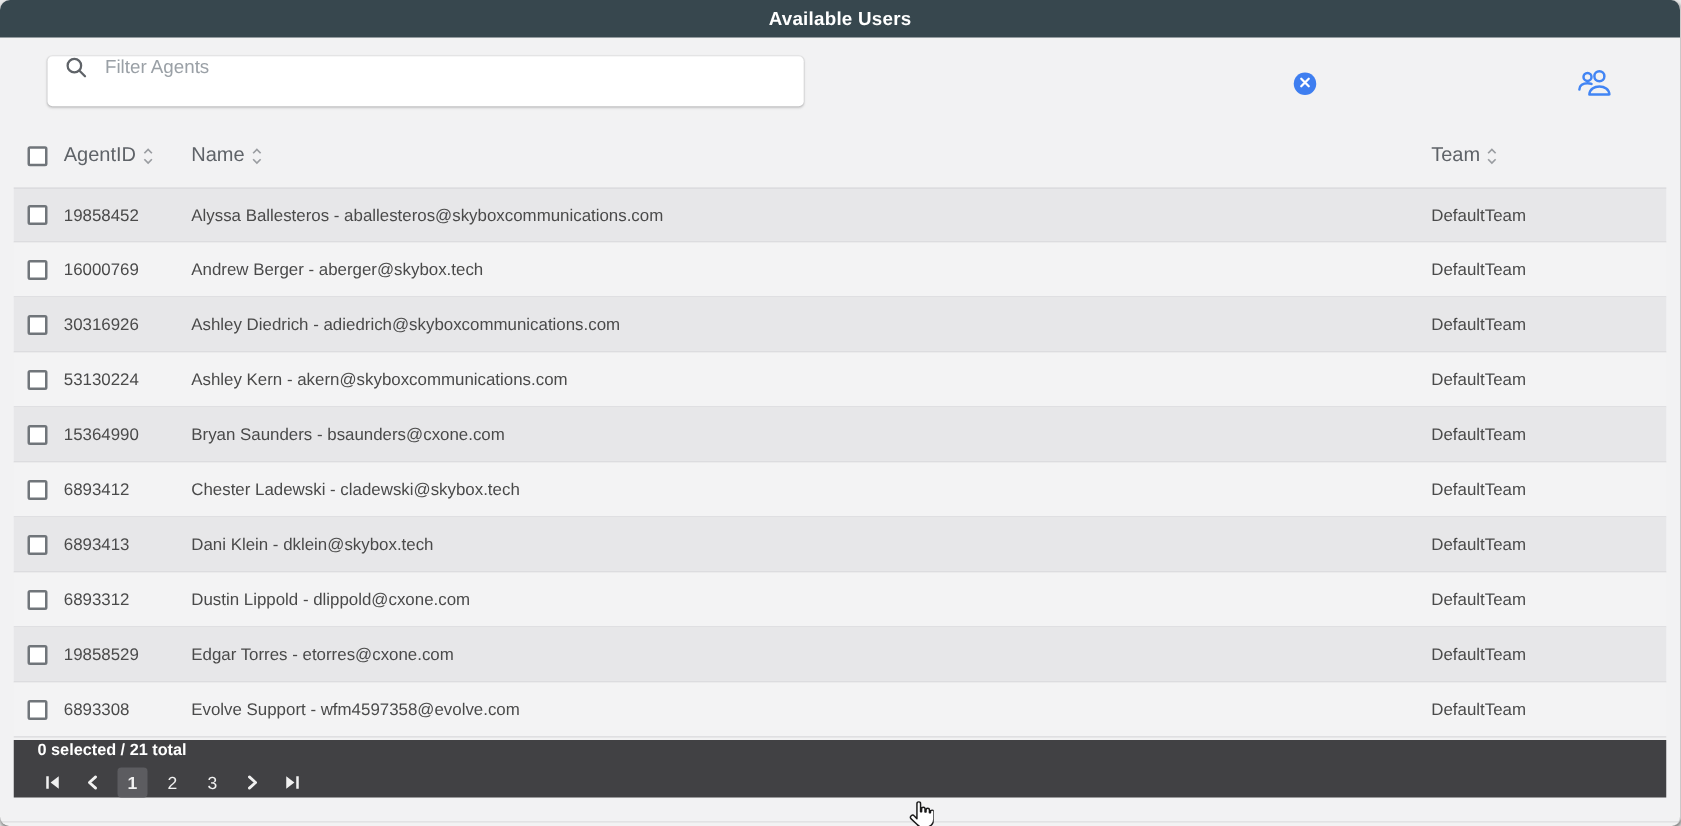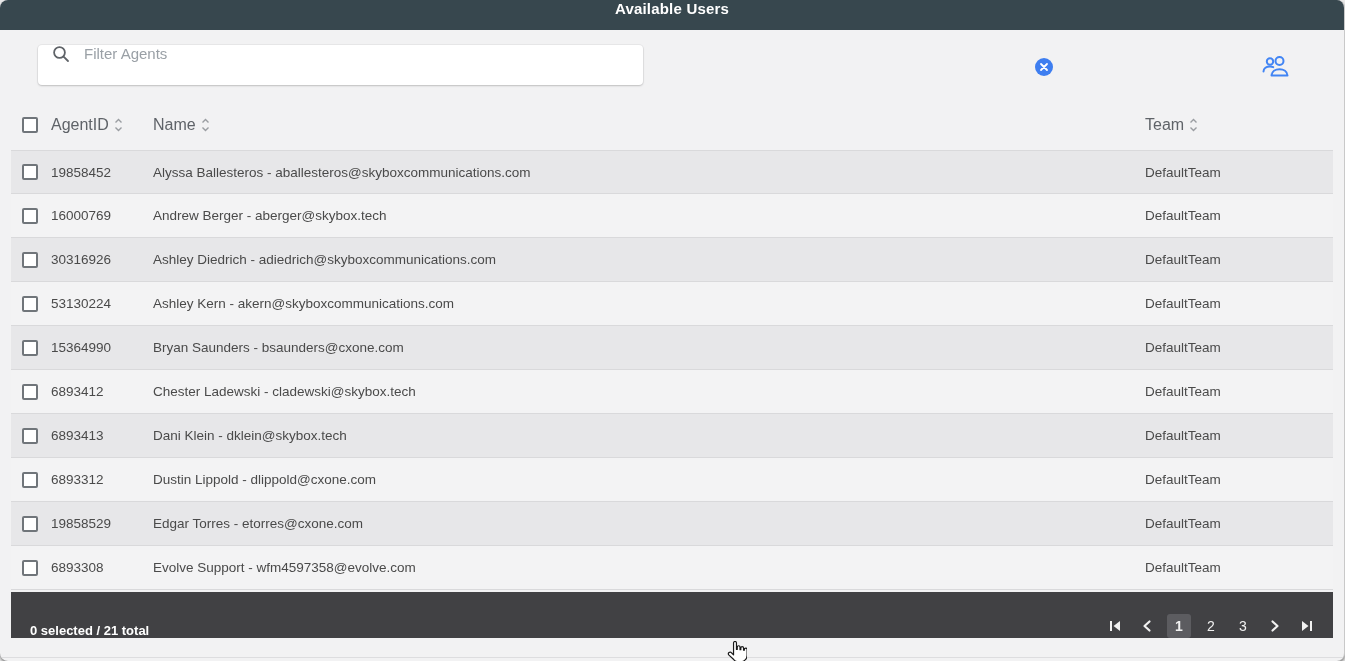--- a/index.html
+++ b/index.html
@@ -4,21 +4,21 @@
 <style>
   * { margin:0; padding:0; box-sizing:border-box; }
   html,body { width:1345px; height:661px; background:#e9e9e9; font-family:"Liberation Sans","DejaVu Sans",sans-serif; }
   .modal {
     position:relative; width:1345px; height:661px; background:#f2f2f3;
     border-radius:8px; overflow:hidden; border-right:1px solid #c9c9c9;
     box-shadow:0 2px 3px rgba(0,0,0,.45);
   }
   
   .titlebar {
-    height:30px; background:#37474e; color:#fff; display:flex; justify-content:center;
+    height:30px; background:#37474e; color:#fff; display:flex; align-items:center; justify-content:center;
     font-size:15px; font-weight:bold; letter-spacing:.2px;
   }
   
   .toolbar { position:relative; height:70px; }
   .search-box {
     position:absolute; left:38px; top:15px; width:605px; height:40px; background:#fff;
     border-radius:4px; box-shadow:0 1px 2px rgba(0,0,0,.18), 0 0 0 1px rgba(0,0,0,.04);
     display:flex; align-items:flex-start; padding:0 14px;
   }
   .search-box input {
@@ -52,21 +52,21 @@
   .row {
     height:44px; display:flex; align-items:center; font-size:13.5px; color:#4a4a4a;
     border-bottom:1px solid #d9d9db; cursor:pointer;
   }
   .row:nth-child(odd) { background:#e7e7e9; }
   .row:nth-child(even) { background:#f3f3f4; }
   .row:first-child { border-top:1px solid #d9d9db; }
   
   .footbar {
     margin:2px 11px 0; height:46px; background:#414144; color:#fff;
-    display:flex; align-items:flex-end; justify-content:space-between; padding:0 14px 0 19px;
+    display:flex; align-items:flex-start; justify-content:space-between; padding:0 14px 0 19px;flex-direction:column;
   }
   .sel-text { font-size:13px; font-weight:bold; }
   .pager { display:flex; align-items:center; gap:8px; }
   .pg-btn {
     min-width:24px; height:24px; display:flex; align-items:center; justify-content:center;
     cursor:pointer; border-radius:3px; color:#f1f1f1; font-size:14px; padding:0 5px;
   }
   .pg-btn.active { background:#5c5c60; font-weight:bold; }
   
   .actions-area { position:relative; height:63px; }

